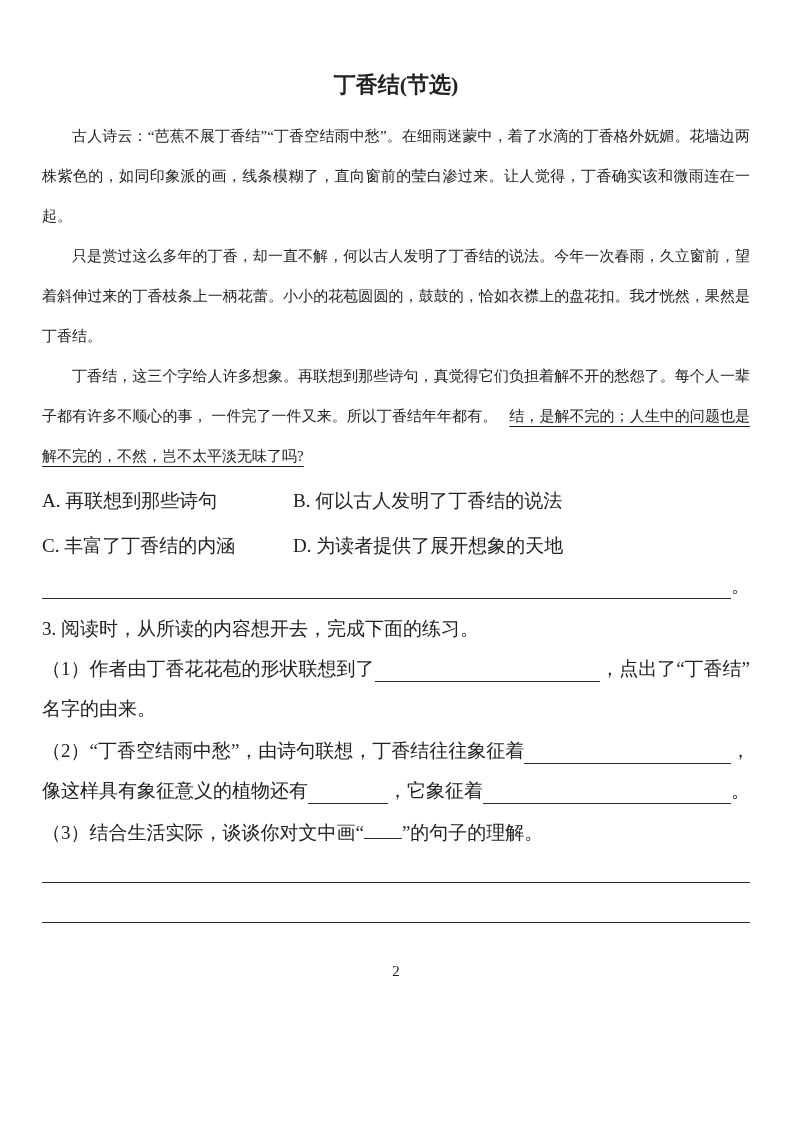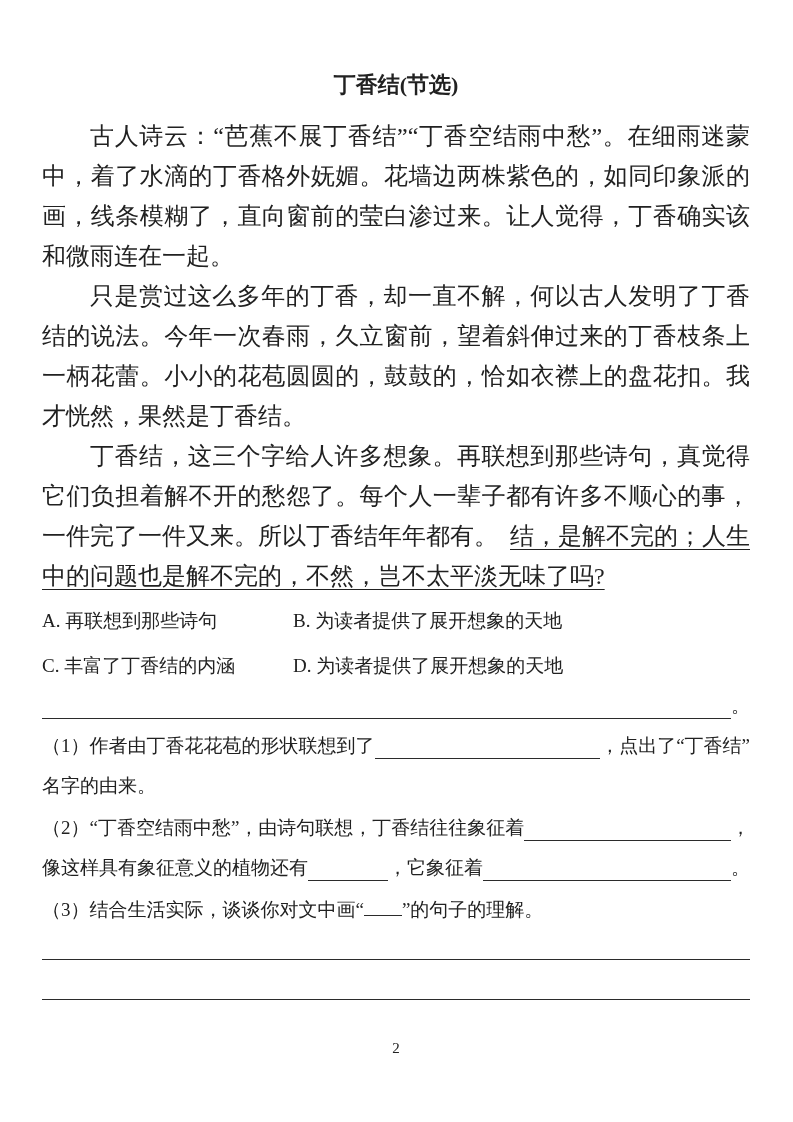--- a/index.html
+++ b/index.html
@@ -18,21 +18,21 @@
     padding: 70px 43px 0 42px;
   }
   .doc-title {
     font-size: 22px;
     line-height: 30px;
     font-weight: 700;
     text-align: center;
     margin: 0 0 16px 0;
   }
   .para {
-    font-size: 24px;
+    font-size: 15px;
     line-height: 40px;
     margin: 0;
     text-align: justify;
     text-indent: 2em;
   }
   .line {
     font-size: 19px;
     line-height: 40px;
     margin: 0;
     text-align: left;
@@ -98,32 +98,33 @@
 
   <p class="para">古人诗云：“芭蕉不展丁香结”“丁香空结雨中愁”。在细雨迷蒙中，着了水滴的丁香格外妩媚。花墙边两株紫色的，如同印象派的画，线条模糊了，直向窗前的莹白渗过来。让人觉得，丁香确实该和微雨连在一起。</p>
 
   <p class="para">只是赏过这么多年的丁香，却一直不解，何以古人发明了丁香结的说法。今年一次春雨，久立窗前，望着斜伸过来的丁香枝条上一柄花蕾。小小的花苞圆圆的，鼓鼓的，恰如衣襟上的盘花扣。我才恍然，果然是丁香结。</p>
 
   <p class="para"><span>丁香结，这三个字给人许多想象。再联想到那些诗句，真觉得它们负担着解不开的愁怨了。每个人一辈子都有许多不顺心的事， 一件完了一件又来。所以丁香结年年都有。</span><span class="underlined-sentence">结，是解不完的；人生中的问题也是解不完的，不然，岂不太平淡无味了吗?</span></p>
 
 
   <div class="optrow">
     <span class="col1">A. 再联想到那些诗句</span>
-    <span>B. 为读者提供了展开想象的天地</span>
+    <span>B. 何以古人发明了丁香结的说法</span>
   </div>
   <div class="optrow">
     <span class="col1">C. 丰富了丁香结的内涵</span>
     <span>D. 为读者提供了展开想象的天地</span>
   </div>
 
   <div class="flexline">
     <div class="fblank grow"></div>
     <span>。</span>
   </div>
 
+  <p class="line q3-intro">3. 阅读时，从所读的内容想开去，完成下面的练习。</p>
 
   <div class="flexline">
     <span>（1）作者由丁香花花苞的形状联想到了</span>
     <div class="fblank grow"></div>
     <span>，点出了“丁香结”</span>
   </div>
   <p class="line">名字的由来。</p>
 
   <div class="flexline mt2">
     <span>（2）“丁香空结雨中愁”，由诗句联想，丁香结往往象征着</span>

